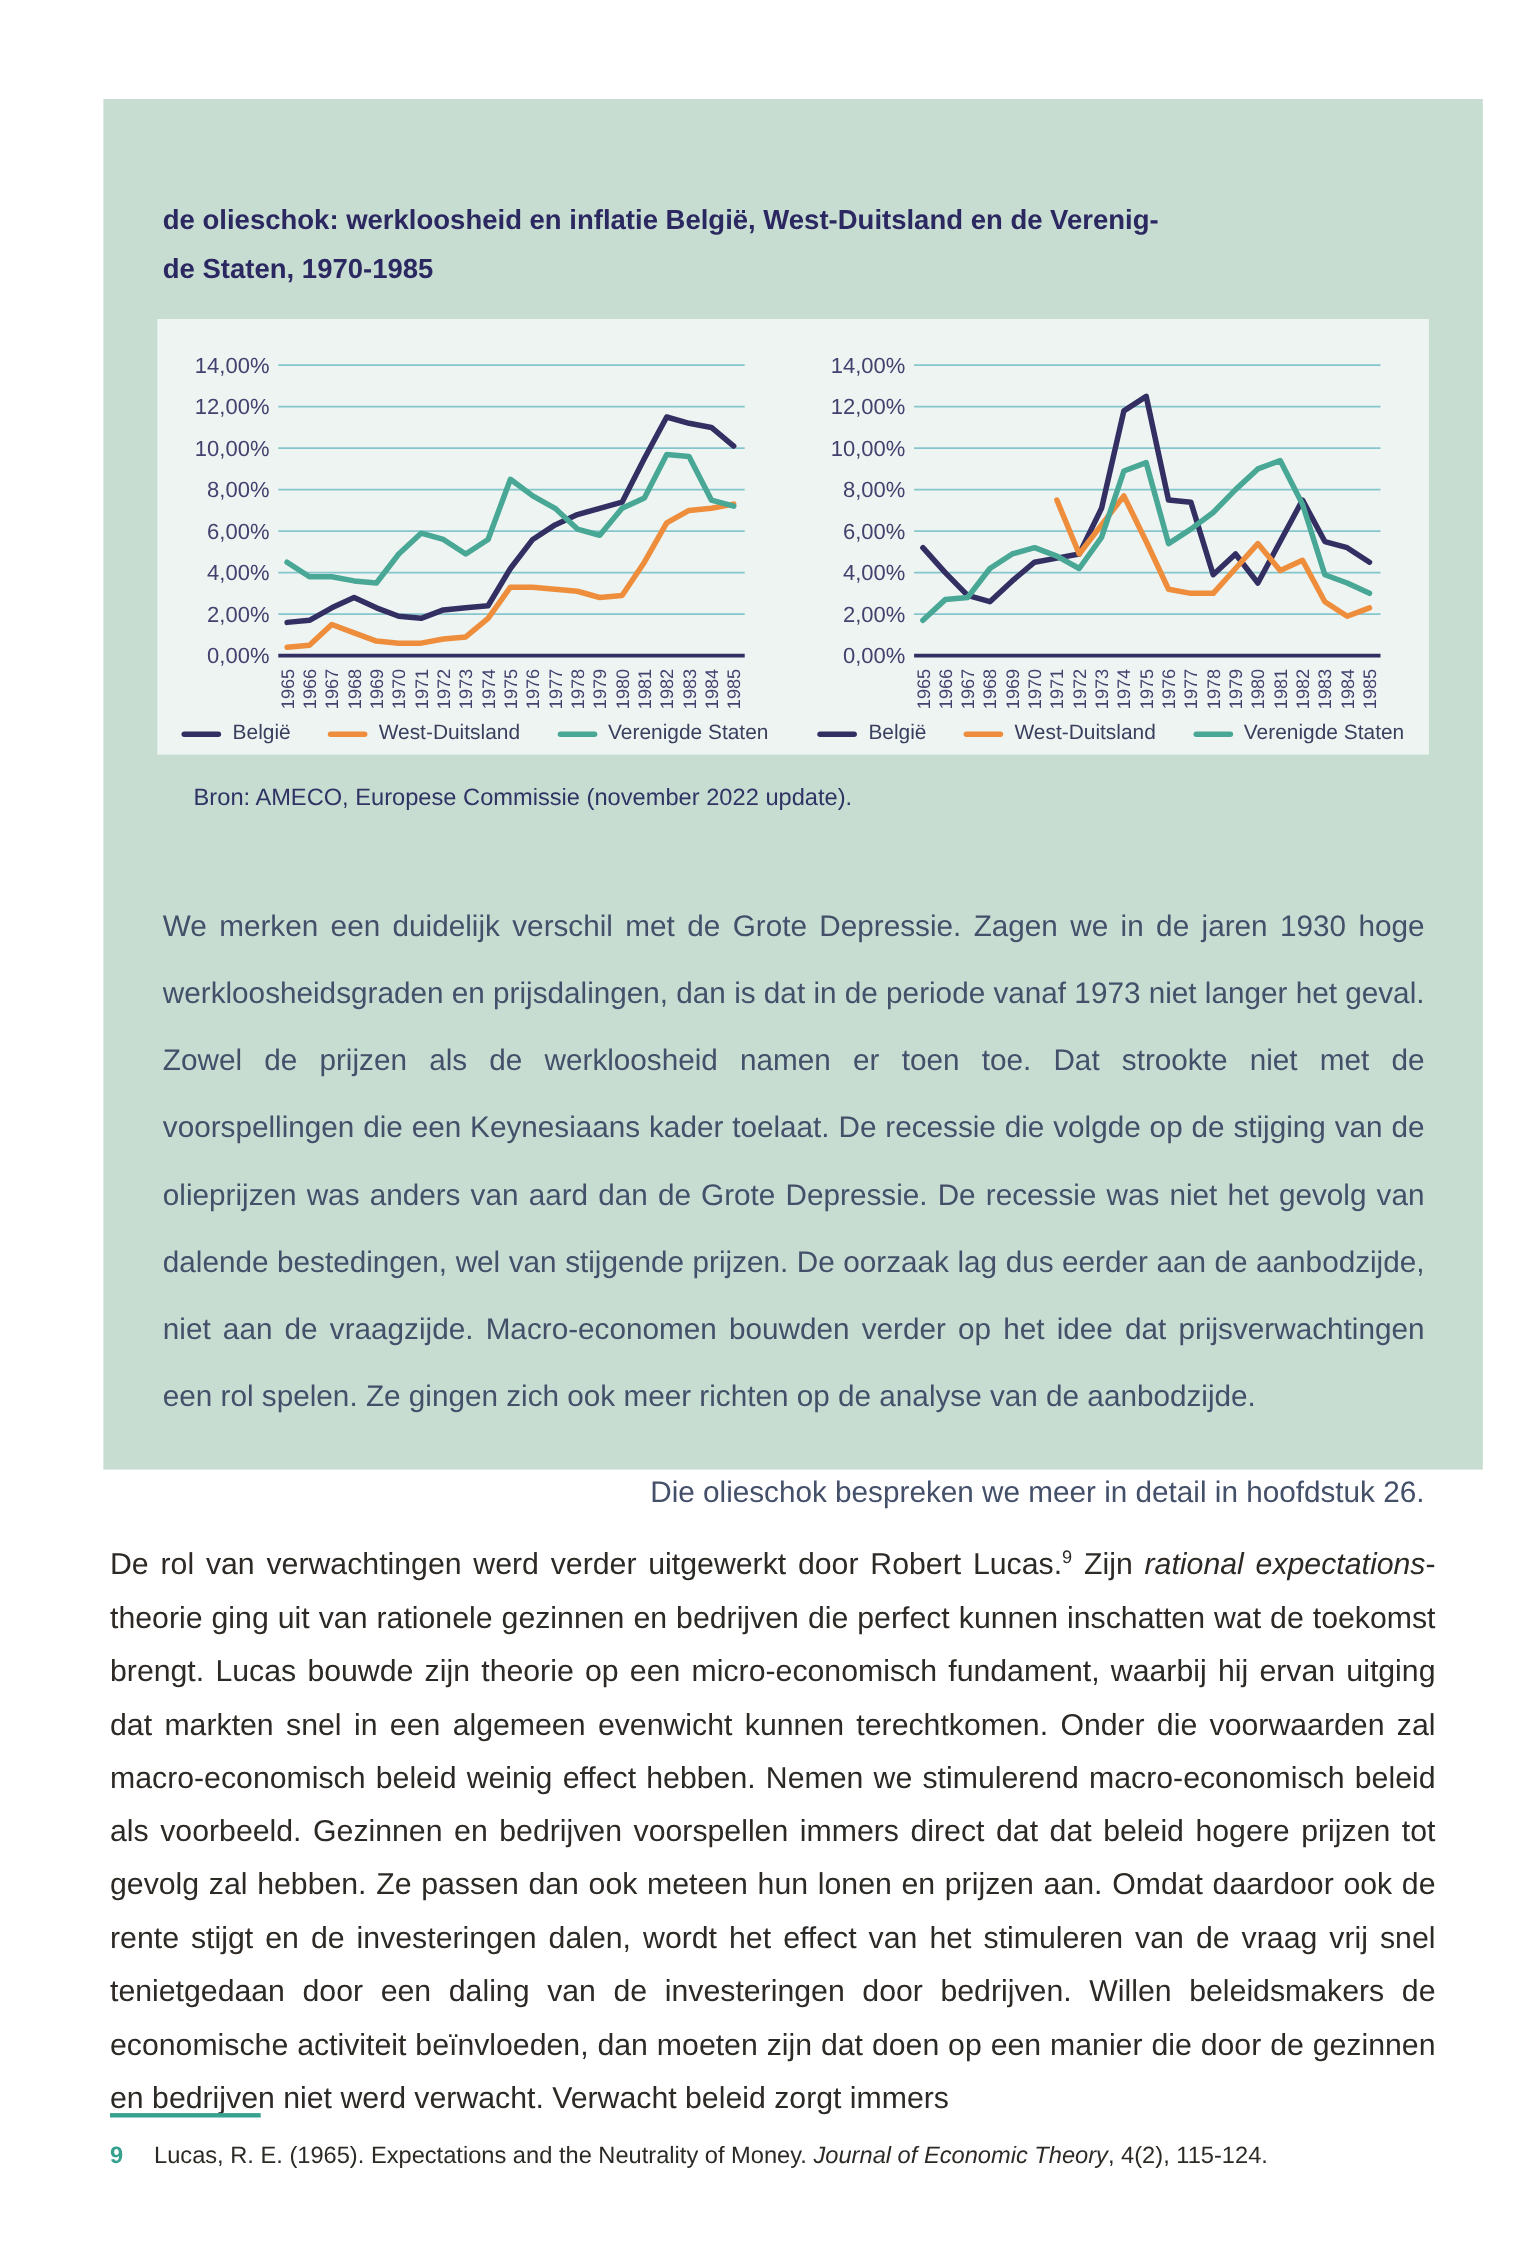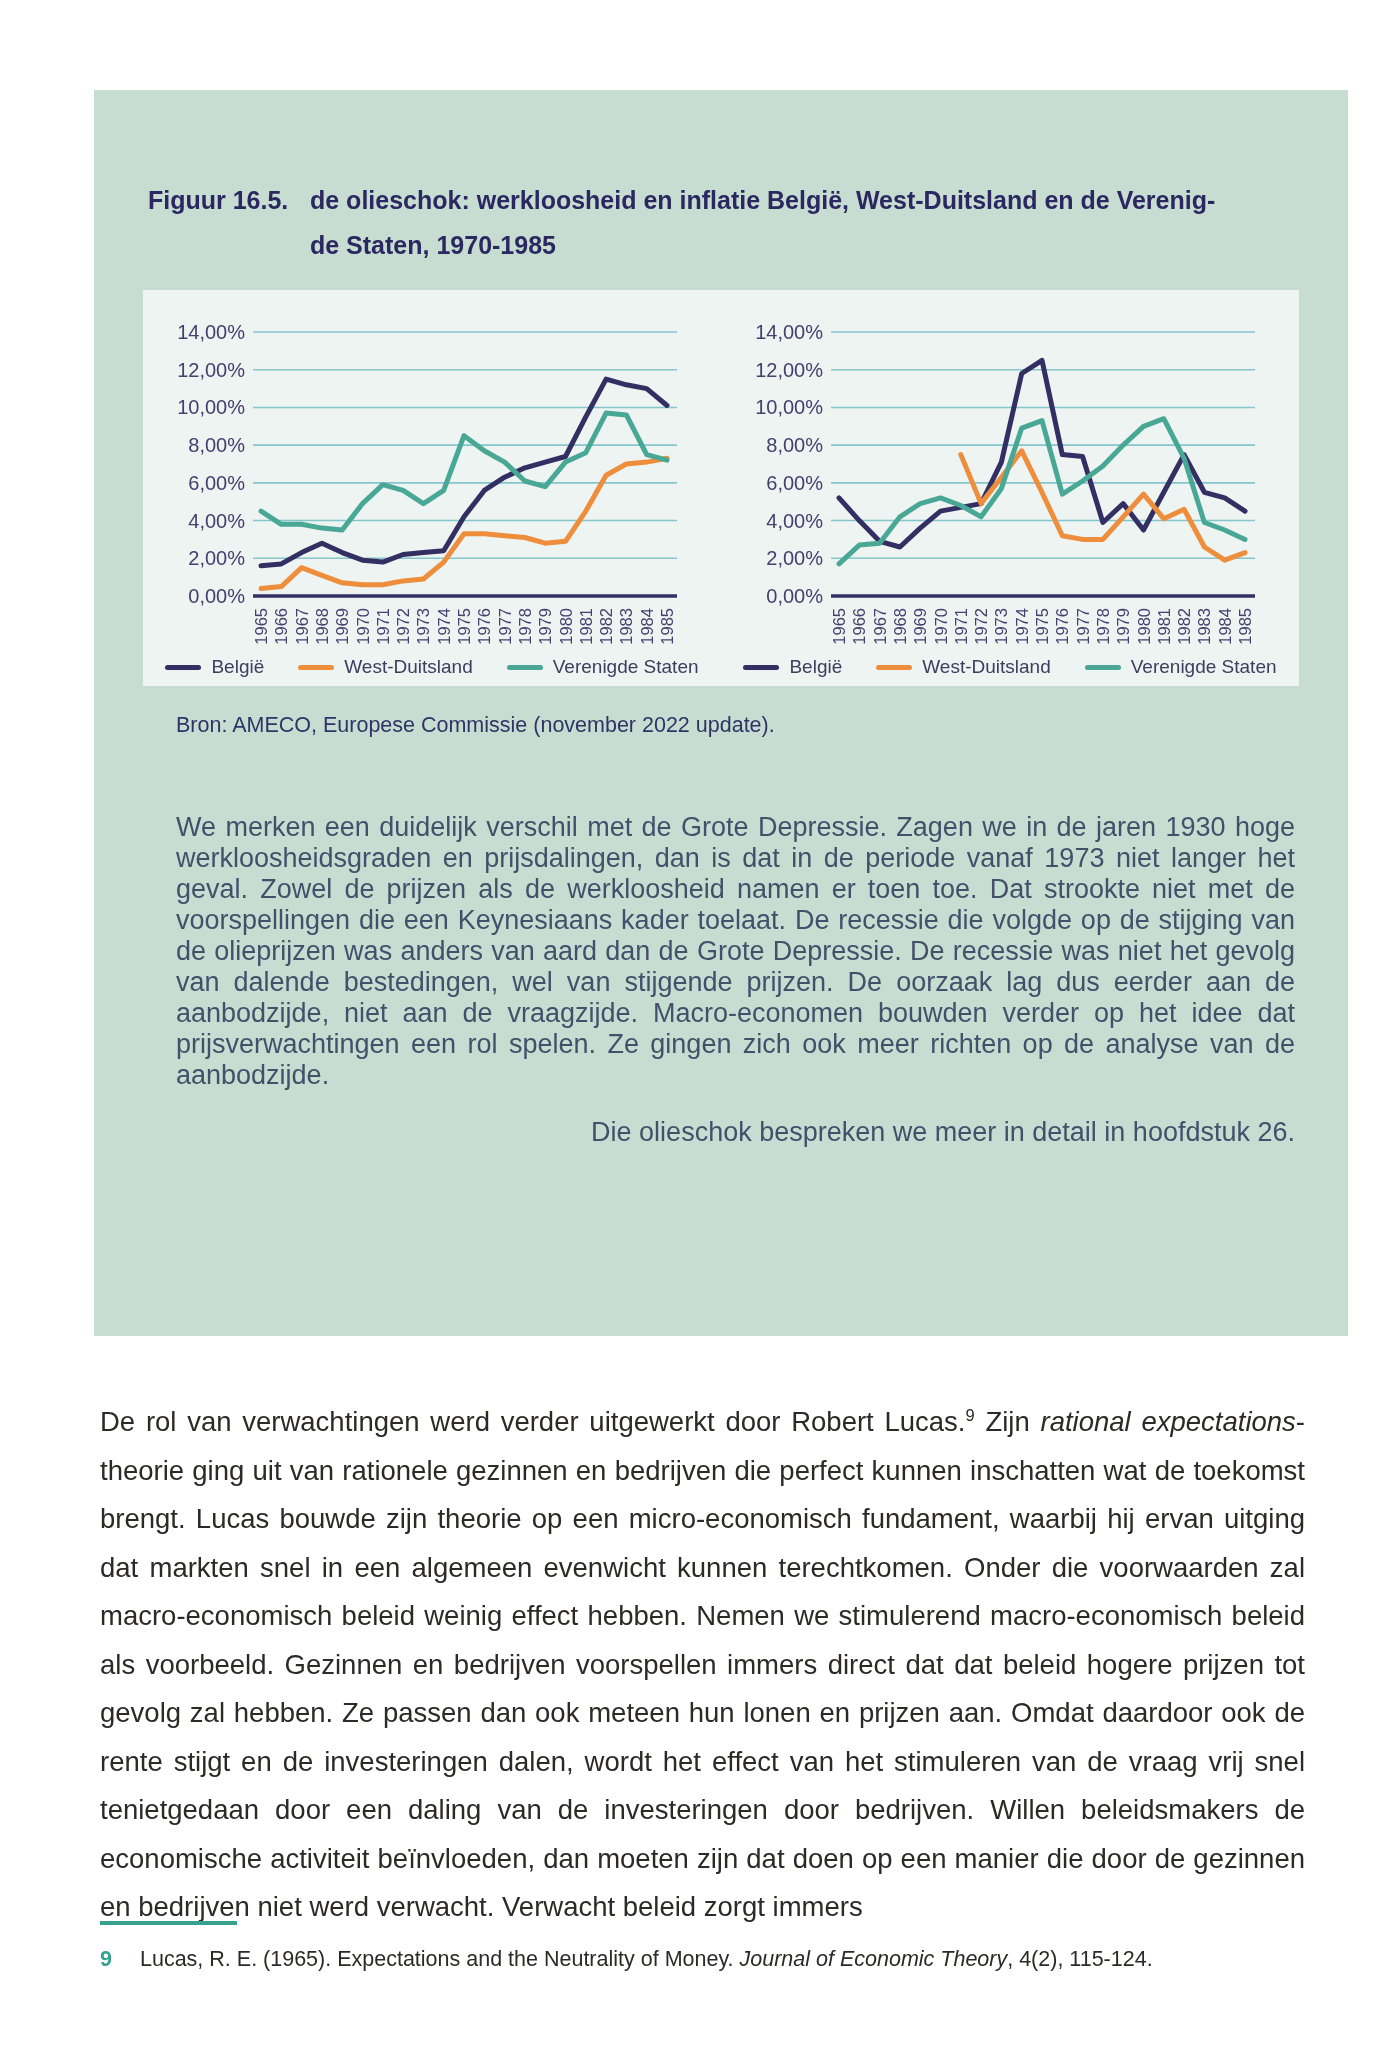--- a/index.html
+++ b/index.html
@@ -18,21 +18,21 @@
   svg.chart { display:block; width:578px; height:358px; }
   svg.chart text { font-family:"Liberation Sans","DejaVu Sans",sans-serif; }
   .ytick { font-size:20px; fill:#45406e; }
   .xtick { font-size:16.5px; fill:#45406e; }
   .legend { height:38px; display:flex; justify-content:center; align-items:center; gap:34px; }
   .legend-item { display:flex; align-items:center; gap:10px; font-size:19px; color:#3a3f5e; }
   .swatch { display:inline-block; width:36px; height:5px; border-radius:3px; background:#999; }
 
   .source { margin:24px 0 0 82px; font-size:21.5px; line-height:30px; color:#303464; }
 
-  .gbox-p { margin:72px 53px 0 82px; font-size:27px; line-height:31px; text-align:justify;
+  .gbox-p { margin:72px 53px 0 54px; font-size:27px; line-height:61px; text-align:justify;
             color:#44506a; }
   .gbox-p2 { margin-top:26px; text-align:right; }
 
   .main-text { position:absolute; left:100px; top:1398px; width:1205px; font-size:27.5px;
                line-height:48.5px; text-align:justify; color:#2d2a26; }
   .main-text sup { font-size:0.6em; vertical-align:super; line-height:0; }
   .main-text em, .footnote em { font-style:italic; }
 
   .footnote-rule { position:absolute; left:100px; top:1921px; width:137px; height:4px; background:#35a18e; }
   .footnote { position:absolute; left:100px; top:1944px; width:1215px; font-size:21.5px;
@@ -40,21 +40,20 @@
   .footnote-num { color:#35a18e; font-weight:bold; flex:0 0 40px; }
 </style>
 </head>
 <body>
 
 <div class="page">
 
   <section class="green-panel">
 
     <div class="figure-head">
-      <span class="figure-label">Figuur 16.5.</span>
       <span class="figure-title">
         <span>de olieschok: werkloosheid en inflatie België, West-Duitsland en de Verenig-</span><br>
         <span>de Staten, 1970-1985</span>
       </span>
     </div>
 
     <div class="chart-card">
 
       <div class="chart-half">
         <svg class="chart" viewBox="0 0 578 358">

